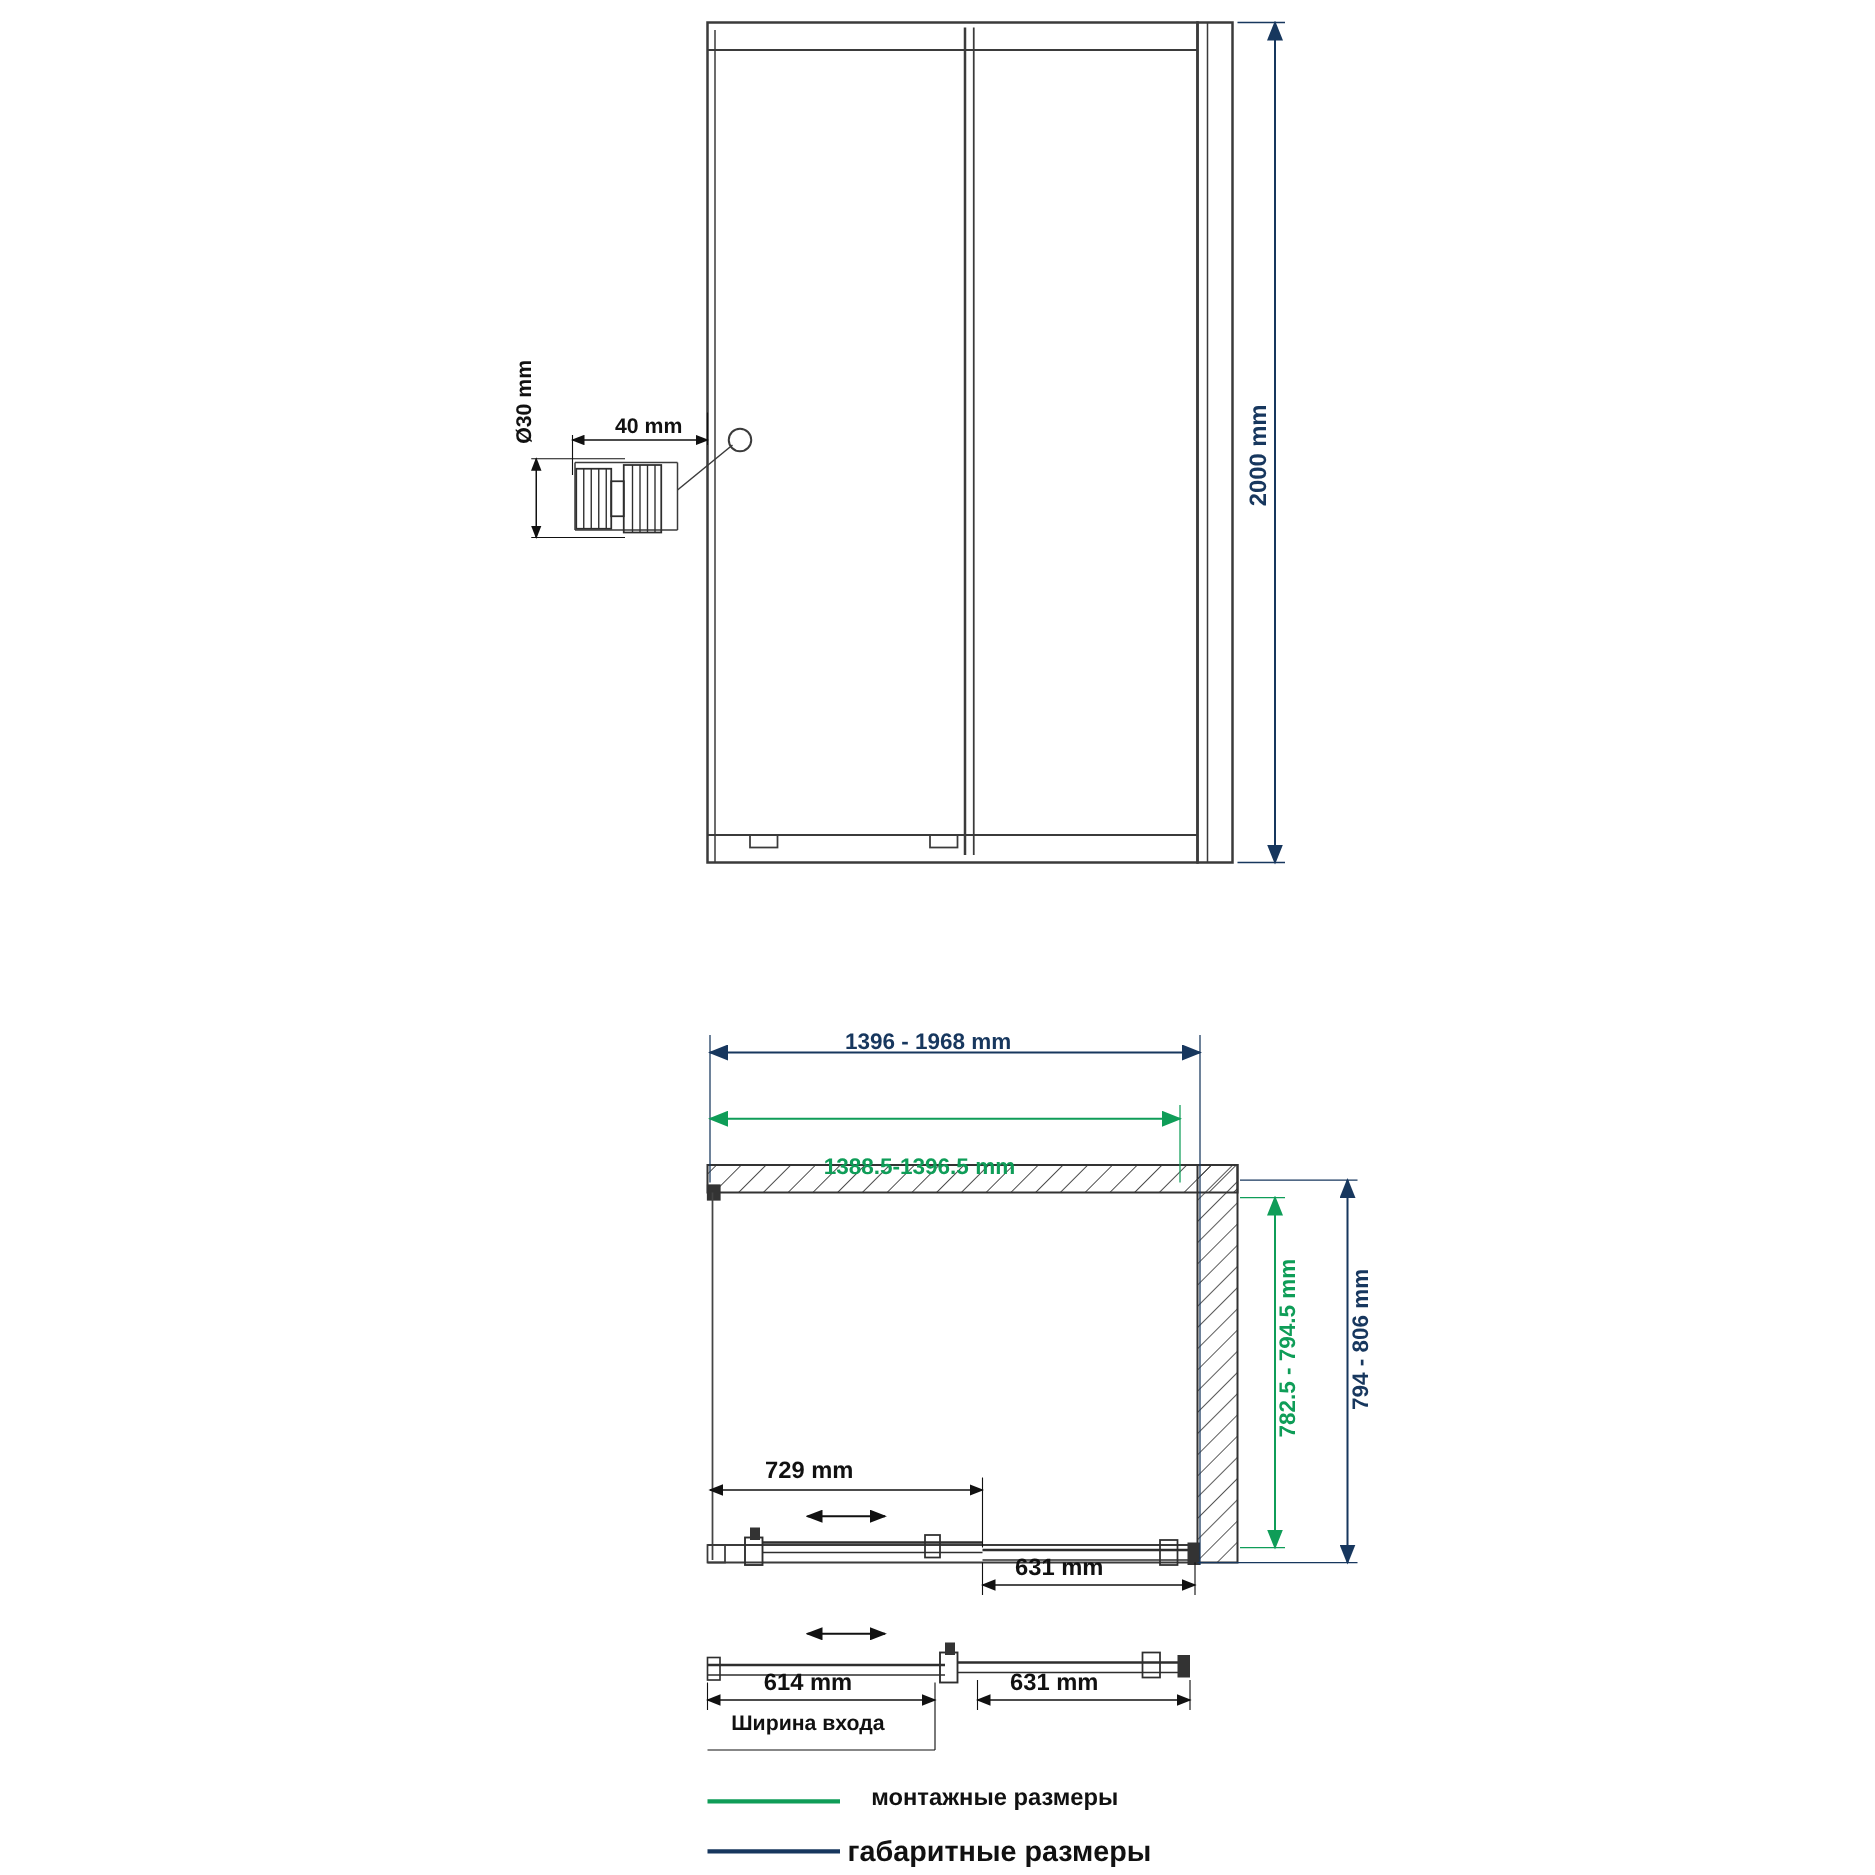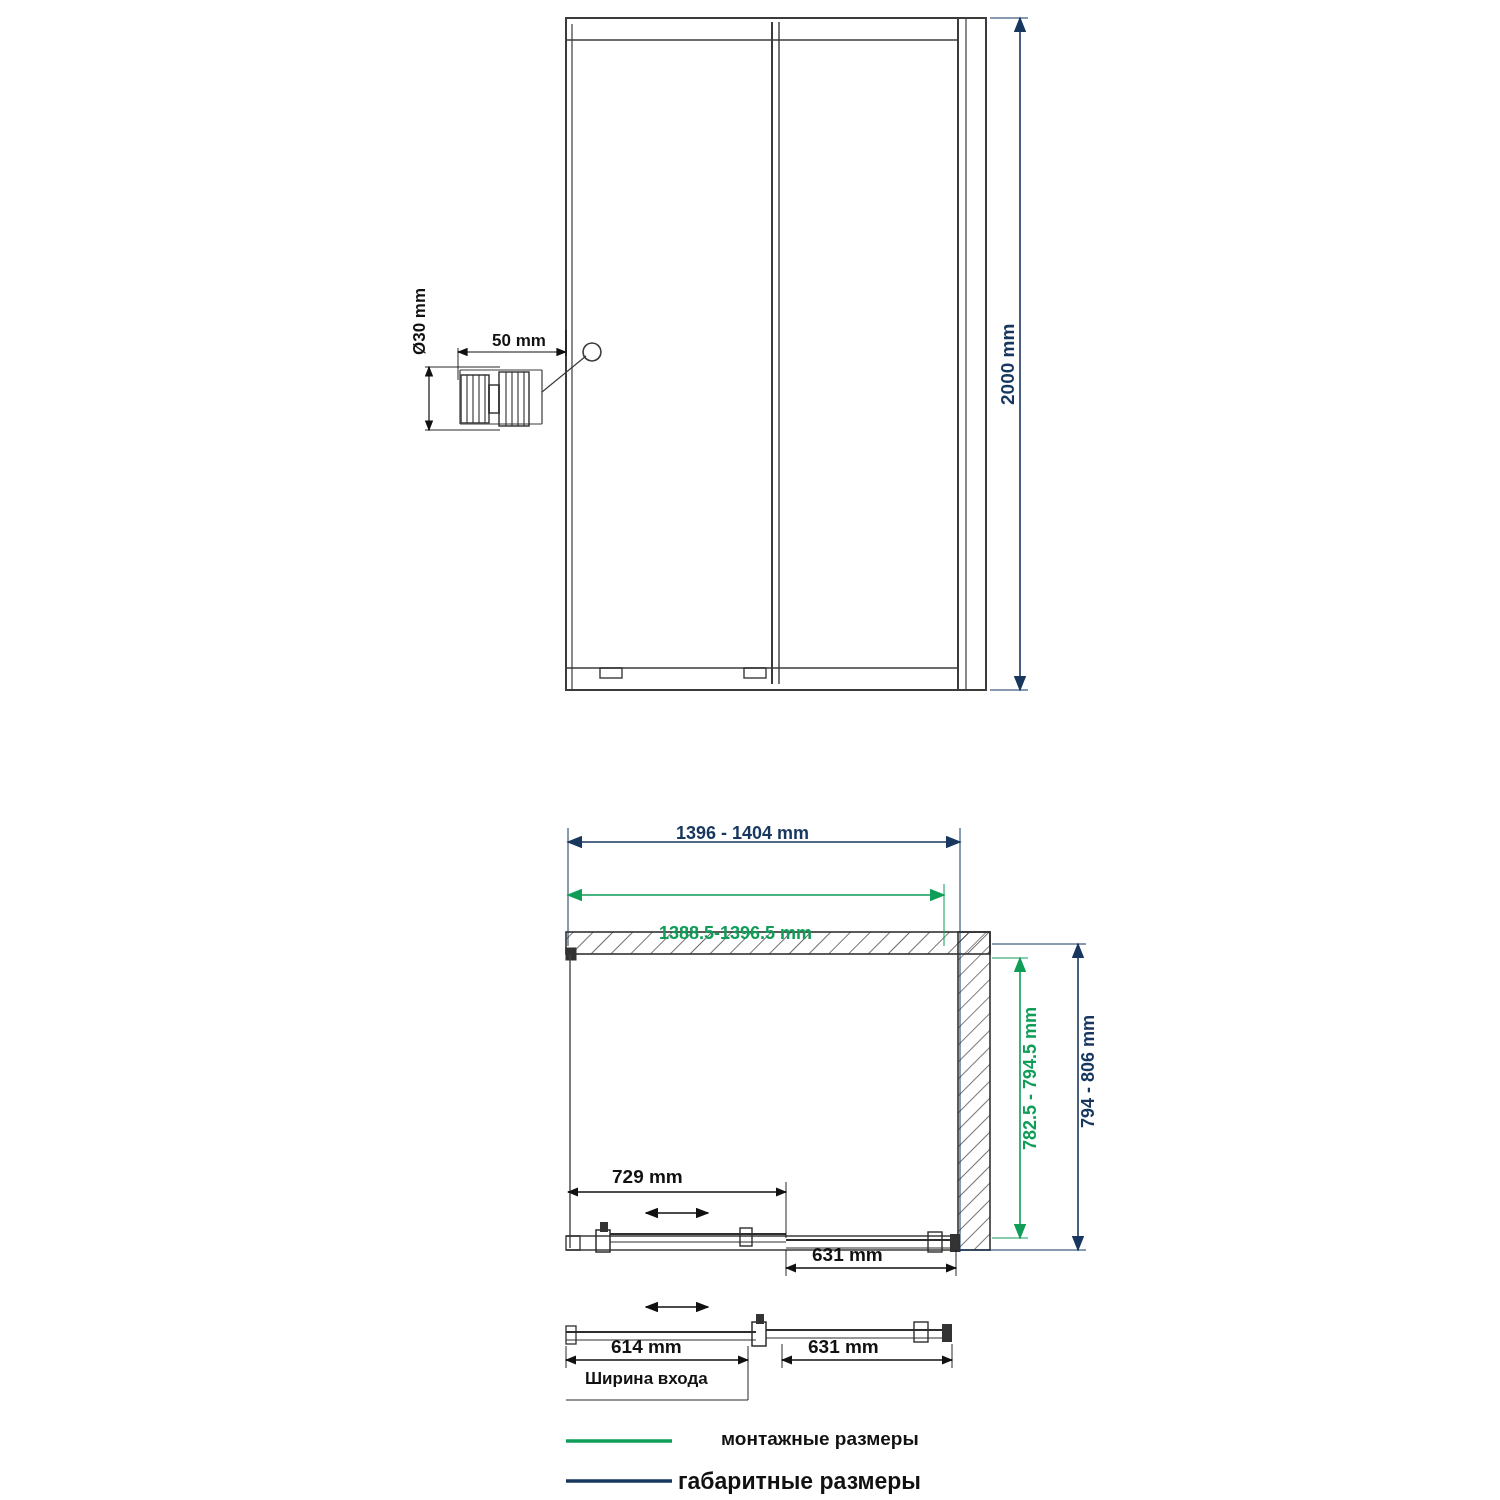--- a/index.html
+++ b/index.html
@@ -216,37 +216,37 @@
     <g>
       <line x1="566" y1="1441" x2="672" y2="1441" stroke="#0f9d58" stroke-width="3.4"></line>
       <line x1="566" y1="1481" x2="672" y2="1481" stroke="#17375e" stroke-width="3.4"></line>
     </g>
   </svg>
 
   <div class="lbl lbl-blue rot90" style="left:997px; top:405px; font-size:19px;">2000 mm</div>
 
   <div class="lbl lbl-black rot90" style="left:410px; top:355px; font-size:17px;">Ø30 mm</div>
 
-  <div class="lbl lbl-black" style="left:492px; top:331px; font-size:17px;">50 mm</div>
-
-  <div class="lbl lbl-blue" style="left:676px; top:823px; font-size:18px;">1396 - 1404 mm</div>
+  <div class="lbl lbl-black" style="left:492px; top:331px; font-size:17px;">40 mm</div>
+
+  <div class="lbl lbl-blue" style="left:676px; top:823px; font-size:18px;">1396 - 1968 mm</div>
 
   <div class="lbl lbl-green" style="left:659px; top:923px; font-size:18px;">1388.5-1396.5 mm</div>
 
   <div class="lbl lbl-blue rot90" style="left:1078px; top:1128px; font-size:18px;">794 - 806 mm</div>
 
   <div class="lbl lbl-green rot90" style="left:1020px; top:1150px; font-size:18px;">782.5 - 794.5 mm</div>
 
   <div class="lbl lbl-black" style="left:612px; top:1166px; font-size:19px;text-align:center;">729 mm</div>
 
   <div class="lbl lbl-black" style="left:812px; top:1244px; font-size:19px;">631 mm</div>
 
   <div class="lbl lbl-black" style="left:611px; top:1336px; font-size:19px;">614 mm</div>
 
   <div class="lbl lbl-black" style="left:585px; top:1369px; font-size:17px;text-align:center;">Ширина входа</div>
 
   <div class="lbl lbl-black" style="left:808px; top:1336px; font-size:19px;">631 mm</div>
 
-  <div class="lbl lbl-black" style="left:697px; top:1428px; font-size:19px;margin-left:24px;">монтажные размеры</div>
+  <div class="lbl lbl-black" style="left:697px; top:1428px; font-size:19px;">монтажные размеры</div>
 
   <div class="lbl lbl-black" style="left:678px; top:1468px; font-size:23px;">габаритные размеры</div>
 
 </div>
 
 </body></html>

